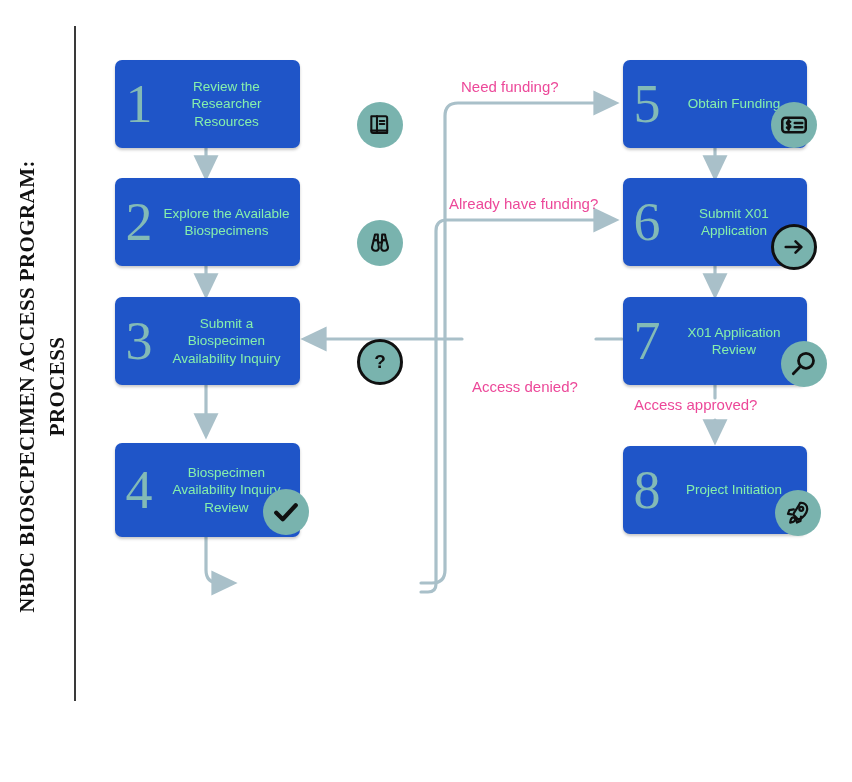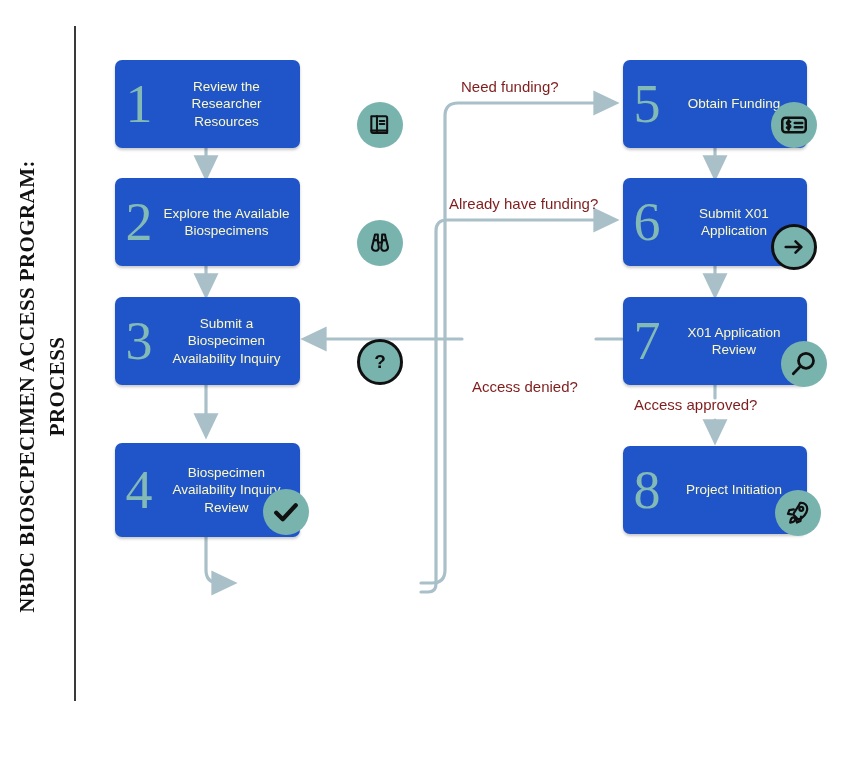--- a/index.html
+++ b/index.html
@@ -48,42 +48,42 @@
     font-size:54px;
     line-height:1;
     color:#83bab6;
     width:40px; text-align:center;
     flex:0 0 auto;
     margin-left:4px;
     user-select:none;
   }
   .node .label{
     flex:1 1 auto;
-    color:#fef9c3;
+    color:#86efac;
     font-size:13.5px;
     line-height:1.28;
     text-align:center;
     padding:0 8px 0 2px;
     white-space:pre-line;
   }
   .node.no-num .label{padding:0 14px;}
 
   .badge{
     position:absolute;
     width:46px;height:46px;border-radius:50%;
     background:#79b3ae;
     display:flex;align-items:center;justify-content:center;
   }
   .badge svg{display:block;}
 
   
   .elabel{
     position:absolute;
     font-size:15px;
-    color:#7f1d1d;
+    color:#ec4899;
     white-space:nowrap;
   }
 </style>
 </head>
 <body>
 
 <div id="canvas">
 
   <div class="title-wrap">
     <div class="title-text">NBDC BIOSCPECIMEN ACCESS PROGRAM:

